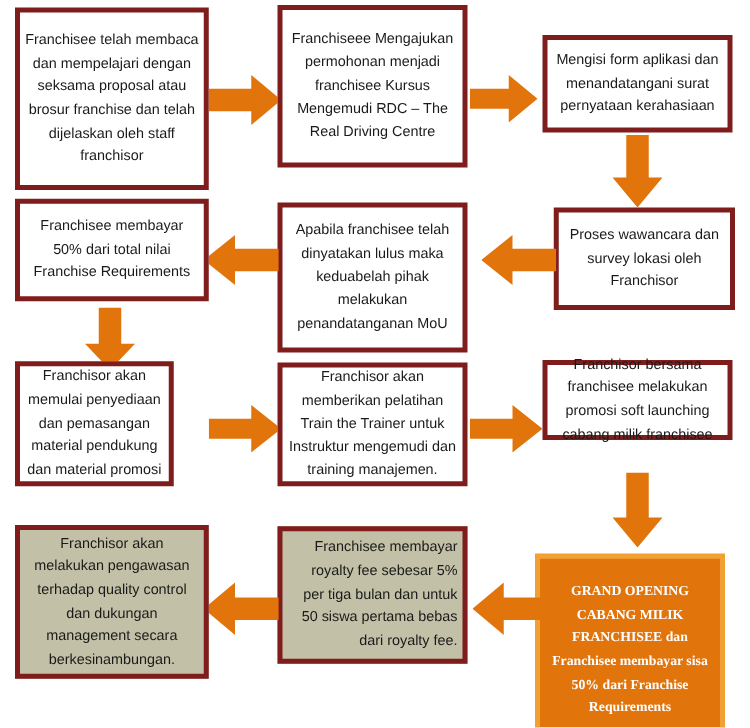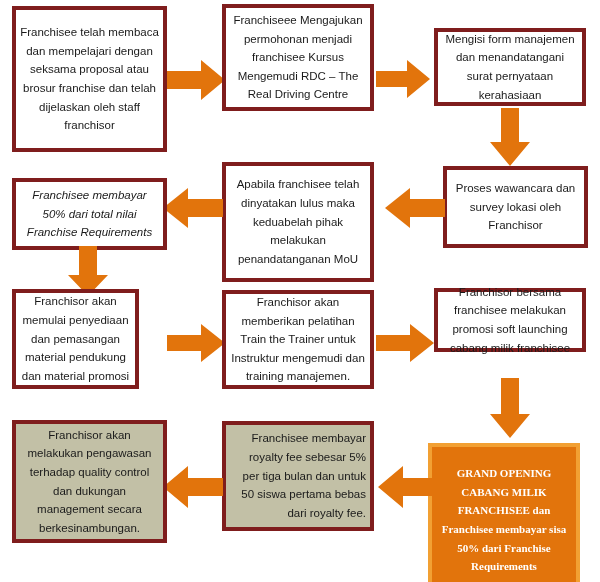--- a/index.html
+++ b/index.html
@@ -64,32 +64,32 @@
   <div class="node" style="left:12px; top:6px; width:155px; height:146px;">
     <span class="label">Franchisee telah membaca dan mempelajari dengan seksama proposal atau brosur franchise dan telah dijelaskan oleh staff franchisor</span>
   </div>
 
   <div class="arrow" style="left:167px; top:60px; width:58px; height:40px;">
     <svg viewBox="0 0 58 40" preserveAspectRatio="none" aria-hidden="true">
       <polygon points="0,11 34,11 34,0 58,20 34,40 34,29 0,29" fill="#E2740C"></polygon>
     </svg>
   </div>
 
-  <div class="node" style="left:222px; top:4px; width:152px; height:107px;">
+  <div class="node" style="left:222px; top:4px; width:152px; height:130px;">
     <span class="label">Franchiseee Mengajukan permohonan menjadi franchisee Kursus Mengemudi RDC – The Real Driving Centre</span>
   </div>
 
   <div class="arrow" style="left:376px; top:60px; width:54px; height:38px;">
     <svg viewBox="0 0 54 38" preserveAspectRatio="none" aria-hidden="true">
       <polygon points="0,11 31,11 31,0 54,19 31,38 31,27 0,27" fill="#E2740C"></polygon>
     </svg>
   </div>
 
   <div class="node" style="left:434px; top:28px; width:152px; height:78px;">
-    <span class="label">Mengisi form manajemen dan menandatangani surat pernyataan kerahasiaan</span>
+    <span class="label">Mengisi form aplikasi dan menandatangani surat pernyataan kerahasiaan</span>
   </div>
 
   <div class="arrow" style="left:490px; top:108px; width:40px; height:58px;">
     <svg viewBox="0 0 40 58" preserveAspectRatio="none" aria-hidden="true">
       <polygon points="11,0 29,0 29,34 40,34 20,58 0,34 11,34" fill="#E2740C"></polygon>
     </svg>
   </div>
 
   <div class="node" style="left:443px; top:166px; width:145px; height:82px;">
     <span class="label">Proses wawancara dan survey lokasi oleh Franchisor</span>
@@ -104,21 +104,21 @@
   <div class="node" style="left:222px; top:162px; width:152px; height:120px;">
     <span class="label">Apabila franchisee telah dinyatakan lulus maka keduabelah pihak melakukan penandatanganan MoU</span>
   </div>
 
   <div class="arrow" style="left:163px; top:188px; width:60px; height:40px;">
     <svg viewBox="0 0 60 40" preserveAspectRatio="none" aria-hidden="true">
       <polygon points="60,11 25,11 25,0 0,20 25,40 25,29 60,29" fill="#E2740C"></polygon>
     </svg>
   </div>
 
-  <div class="node" style="left:12px; top:178px; width:155px; height:72px;font-style:italic;">
+  <div class="node" style="left:12px; top:159px; width:155px; height:82px;">
     <span class="label">Franchisee membayar 50% dari total nilai Franchise Requirements</span>
   </div>
 
   <div class="arrow" style="left:68px; top:246px; width:40px; height:50px;">
     <svg viewBox="0 0 40 50" preserveAspectRatio="none" aria-hidden="true">
       <polygon points="11,0 29,0 29,29 40,29 20,50 0,29 11,29" fill="#E2740C"></polygon>
     </svg>
   </div>
 
   <div class="node" style="left:12px; top:289px; width:127px; height:100px;">

